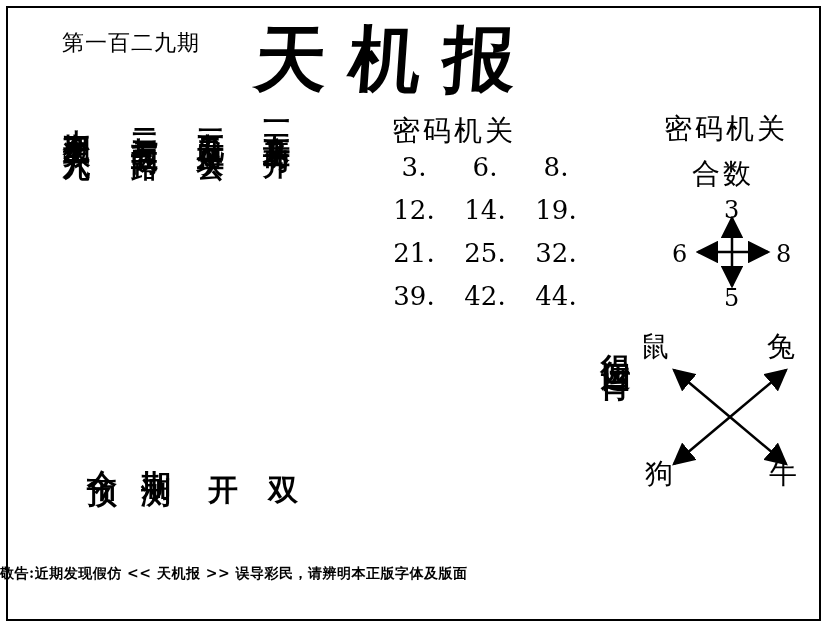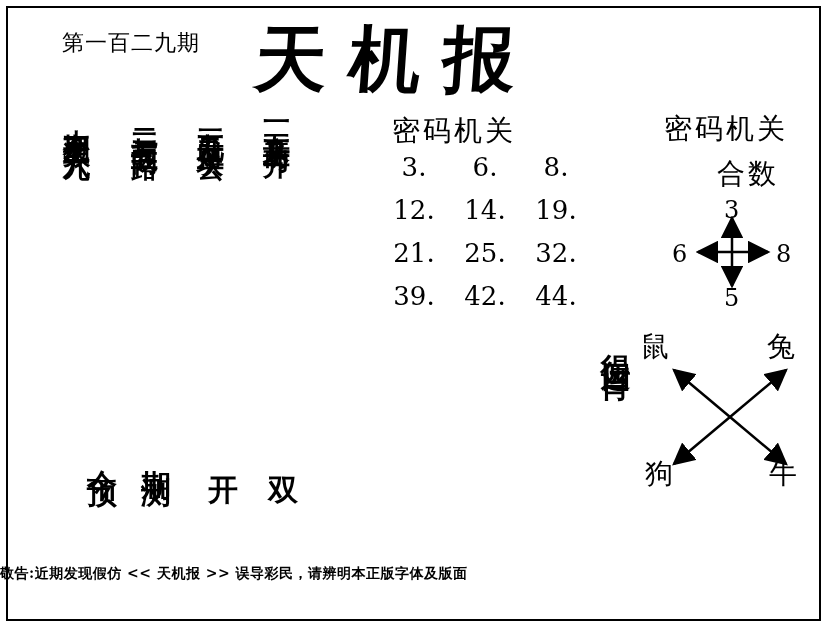--- a/index.html
+++ b/index.html
@@ -67,21 +67,21 @@
 
   .section-title {
     position: absolute;
     font-family: "DejaVu Serif", serif;
     font-size: 28px;
     color: #000;
     white-space: nowrap;
   }
   #tuijian-title { left: 392px; top: 112px; letter-spacing: 3px; }
   #mima-title { left: 664px; top: 110px; letter-spacing: 3px; }
-  #heshu-title { left: 717px; top: 155px; letter-spacing: 3px; }
+  #heshu-title { left: 692px; top: 155px; letter-spacing: 3px; }
 
   .num-rows {
     position: absolute;
     left: 390px;
     top: 152px;
     width: 190px;
     font-family: "DejaVu Serif", serif;
     font-size: 26px;
     color: #000;
   }

